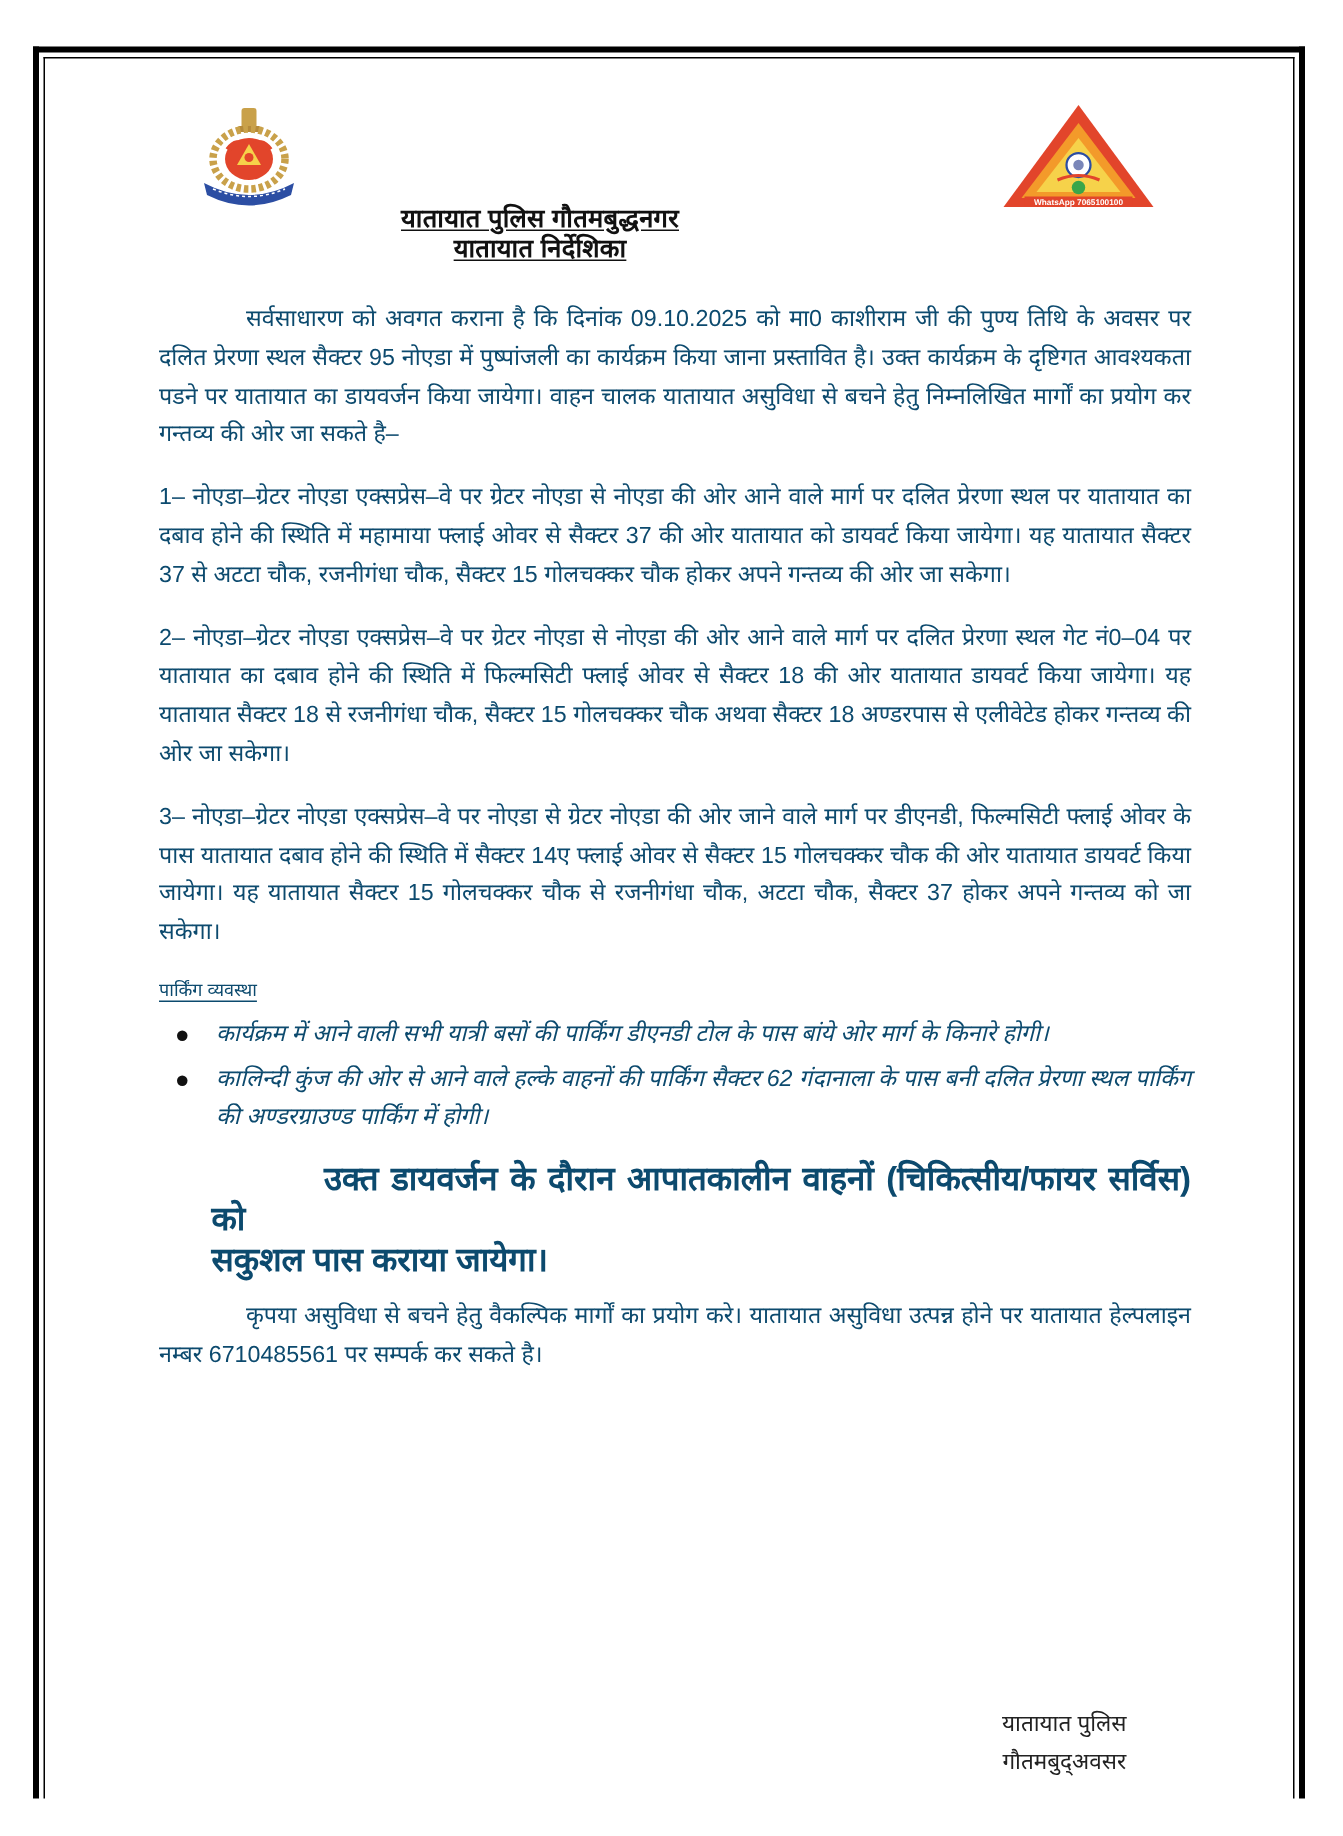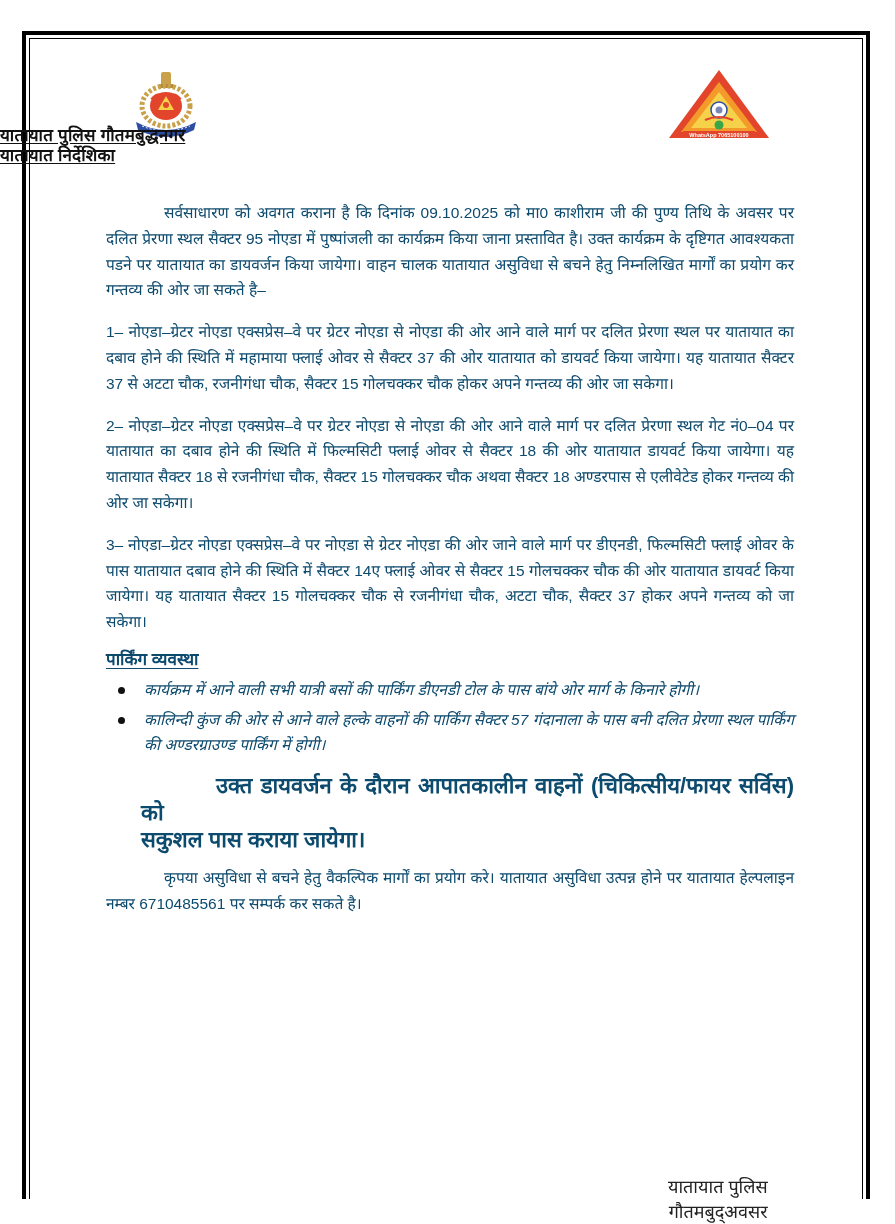--- a/index.html
+++ b/index.html
@@ -49,23 +49,23 @@
   .logo-right {
     position: absolute;
     left: 665px;
     top: 68px;
     width: 108px;
     height: 74px;
   }
   .title-block {
     position: absolute;
     left: 0;
-    top: 126px;
+    top: 136px;
     width: 720px;
-    text-align: left;
+    text-align: center;
   }
   .title-line {
     display: inline-block;
     font-family: "Liberation Sans", sans-serif;
     font-weight: bold;
     font-size: 17px;
     line-height: 20px;
     text-decoration: underline;
     text-underline-offset: 2px;
     color: #111;
@@ -82,24 +82,24 @@
     color: #0c4a6e;
   }
   .para {
     text-align: justify;
     margin: 0;
   }
   .indent { text-indent: 58px; }
   .gap { margin-top: 16px; }
   .section-heading {
     margin-top: 14px;
-    font-weight: bold;
+    font-weight: normal;
     text-decoration: underline;
     text-underline-offset: 3px;
-    font-size: 17px;
+    font-size: 12px;
     line-height: 22px;
     display: inline-block;
   }
   ul.bullets {
     list-style: none;
     margin: 4px 0 0 0;
     padding: 0;
   }
   ul.bullets li {
     position: relative;
@@ -129,26 +129,25 @@
     text-indent: 75px;
     display: block;
   }
   .closing {
     margin-top: 12px;
   }
   .signature {
     position: absolute;
     left: 668px;
     top: 1137px;
-    text-align: right;
+    text-align: center;
     font-family: "Liberation Sans", sans-serif;
-    font-size: 18px;
+    font-size: 15px;
     line-height: 25px;
     color: #222;
-    margin-top: 38px;
   }
 </style>
 </head>
 <body>
 
 <div class="frame-outer"></div>
 <div class="frame-inner"></div>
 
 <div class="logo-left">
   <svg width="76" height="70" viewBox="0 0 76 70">
@@ -196,21 +195,21 @@
   <p class="para gap">3– नोएडा–ग्रेटर नोएडा एक्सप्रेस–वे पर नोएडा से ग्रेटर नोएडा की ओर जाने वाले मार्ग पर डीएनडी, फिल्मसिटी फ्लाई ओवर के पास यातायात दबाव होने की स्थिति में सैक्टर 14ए फ्लाई ओवर से सैक्टर 15 गोलचक्कर चौक की ओर यातायात डायवर्ट किया जायेगा। यह यातायात सैक्टर 15 गोलचक्कर चौक से रजनीगंधा चौक, अटटा चौक, सैक्टर 37 होकर अपने गन्तव्य को जा सकेगा।</p>
 
   <div class="section-heading">पार्किंग व्यवस्था</div>
   <ul class="bullets">
     <li>
       <span class="dot"></span>
       <span>कार्यक्रम में आने वाली सभी यात्री बसों की पार्किंग डीएनडी टोल के पास बांये ओर मार्ग के किनारे होगी।</span>
     </li>
     <li>
       <span class="dot"></span>
-      <span>कालिन्दी कुंज की ओर से आने वाले हल्के वाहनों की पार्किंग सैक्टर 57 गंदानाला के पास बनी दलित प्रेरणा स्थल पार्किंग की अण्डरग्राउण्ड पार्किंग में होगी।</span>
+      <span>कालिन्दी कुंज की ओर से आने वाले हल्के वाहनों की पार्किंग सैक्टर 62 गंदानाला के पास बनी दलित प्रेरणा स्थल पार्किंग की अण्डरग्राउण्ड पार्किंग में होगी।</span>
     </li>
   </ul>
 
   <div class="notice">
     <span class="first">उक्त डायवर्जन के दौरान आपातकालीन वाहनों (चिकित्सीय/फायर सर्विस) को</span>
     <span>सकुशल पास कराया जायेगा।</span>
   </div>
 
   <p class="para indent closing">कृपया असुविधा से बचने हेतु वैकल्पिक मार्गों का प्रयोग करे। यातायात असुविधा उत्पन्न होने पर यातायात हेल्पलाइन नम्बर 6710485561 पर सम्पर्क कर सकते है।</p>
 </div>

